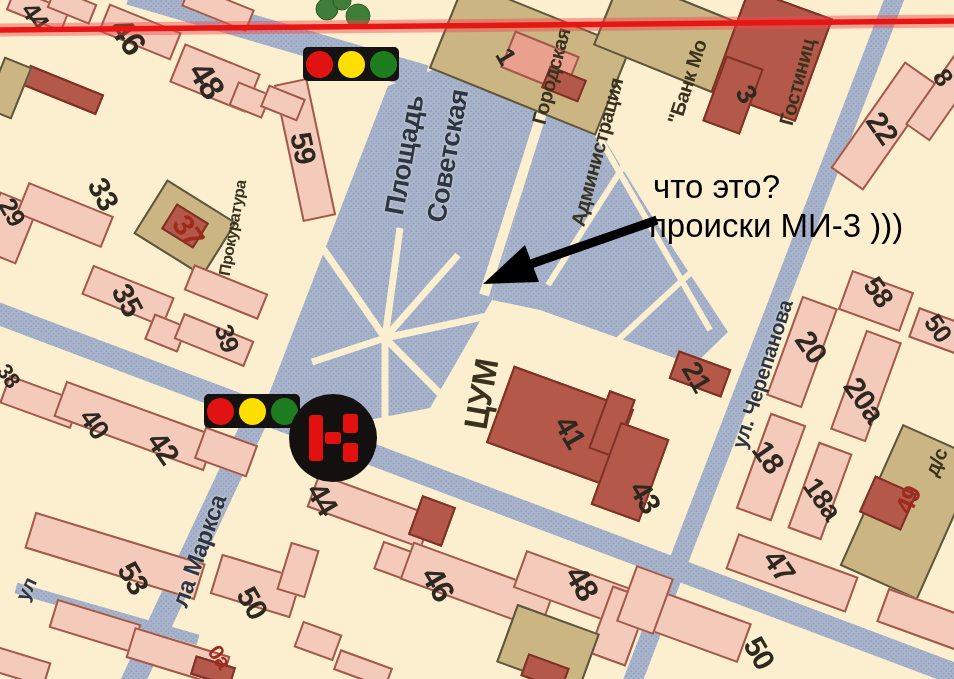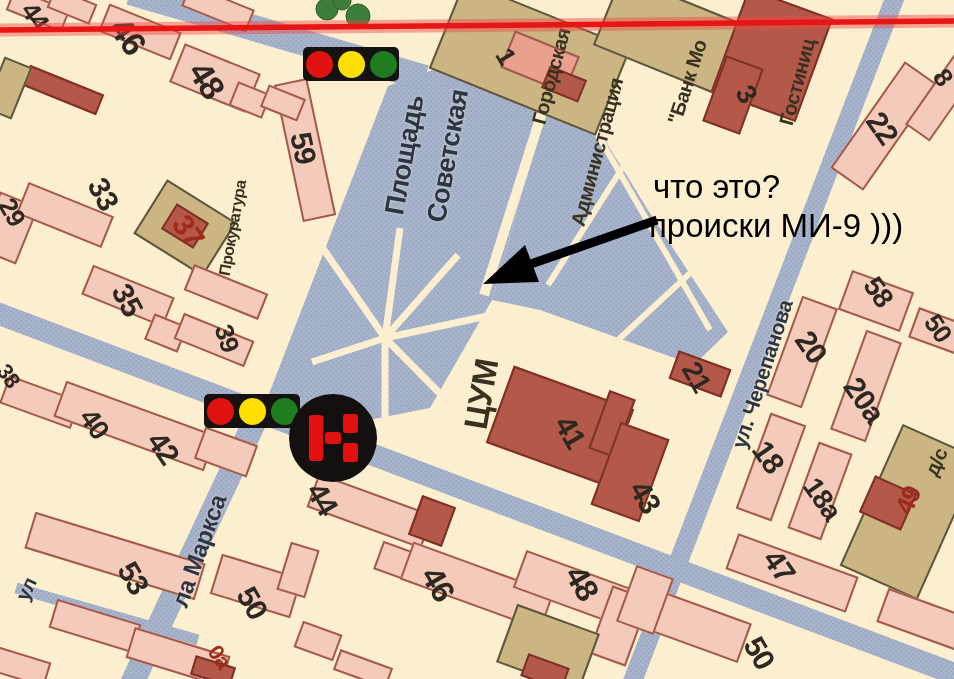--- a/index.html
+++ b/index.html
@@ -213,16 +213,16 @@
 
   <svg id="overlay-svg" width="954" height="679" viewBox="0 0 954 679">
     <line x1="0" y1="30" x2="954" y2="21" stroke="rgba(240,70,70,0.45)" stroke-width="13"></line>
     <line x1="0" y1="30" x2="954" y2="21" stroke="#e81515" stroke-width="5.5"></line>
     <line x1="657" y1="220" x2="528" y2="265" stroke="#000" stroke-width="9"></line>
     <polygon points="483,284 525,245 539,282" fill="#000"></polygon>
   </svg>
 
   <div id="annotation-layer">
     <div class="ann" style="left:653px;top:170px">что это?</div>
-    <div class="ann" style="left:649px;top:209px">происки МИ-9 )))</div>
+    <div class="ann" style="left:649px;top:209px">происки МИ-3 )))</div>
   </div>
 
 </div>
 
 </body></html>

